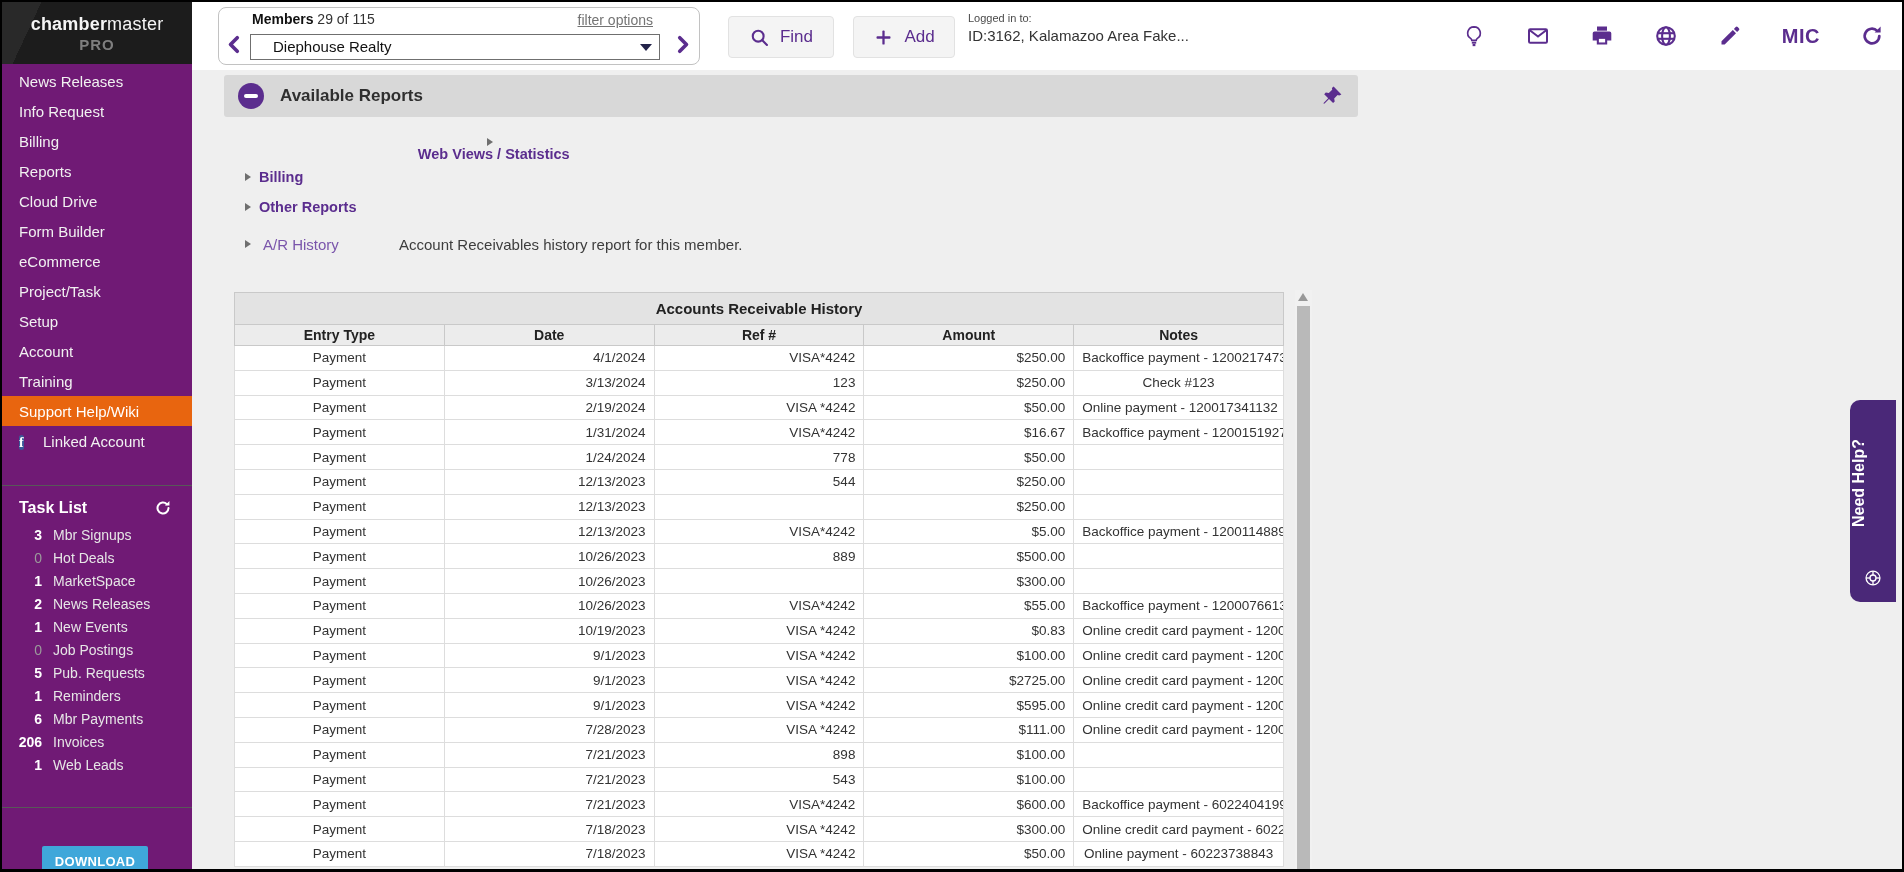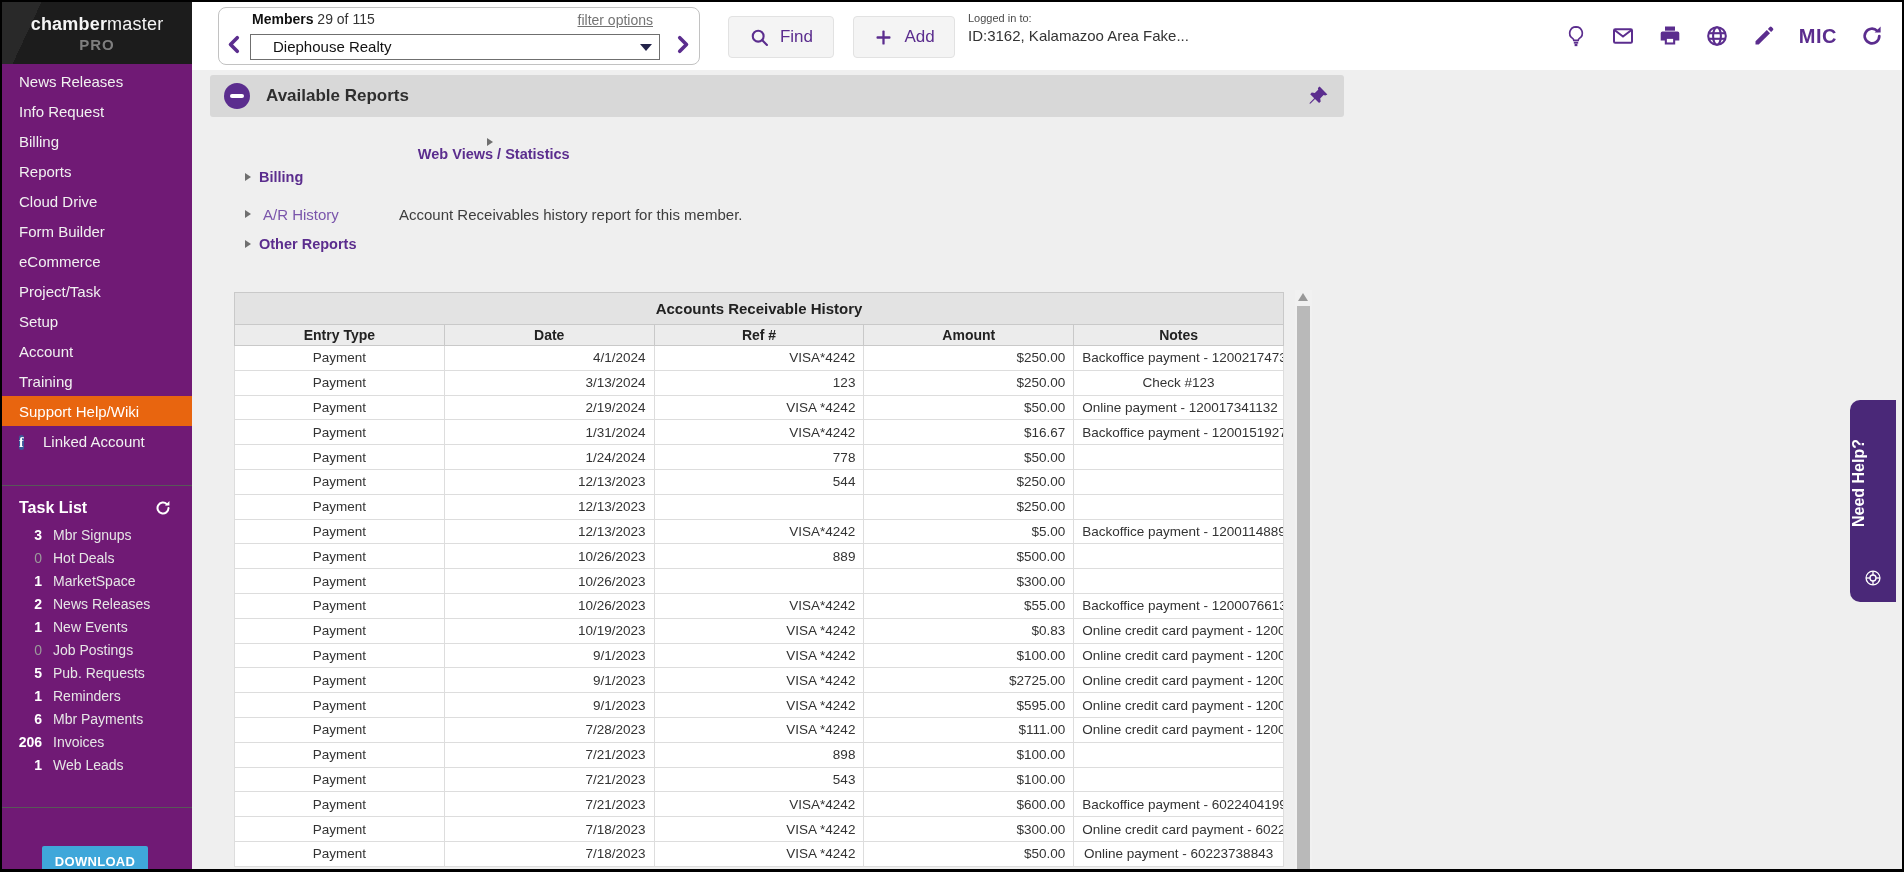--- a/index.html
+++ b/index.html
@@ -55,27 +55,27 @@
   .btn { position:absolute; top:14px; height:42px; background:#f4f4f4; border:1px solid #e2e2e2;
          border-radius:4px; display:flex; align-items:center; justify-content:center; gap:10px;
          color:#5b2d8e; font-size:17px; cursor:pointer; }
   .btn .ic { width:21px; height:21px; }
   .btn-find { left:536px; width:106px; }
   .btn-add  { left:661px; width:102px; }
   .loggedin { position:absolute; left:776px; top:10px; }
   .loggedin .l1 { font-size:11px; color:#4a4a4a; }
   .loggedin .l2 { font-size:15px; color:#333; margin-top:3px; }
   .top-icons { position:absolute; right:18px; top:0; height:68px; display:flex; align-items:center;
-               gap:23px; color:#5b2d8e; }
+               gap:40px; color:#5b2d8e; }
   .top-icons .ic { width:24px; height:24px; cursor:pointer; }
   .mic { font-size:20px; font-weight:700; letter-spacing:0.5px; cursor:pointer; }
 
   
   .content { position:absolute; left:190px; top:68px; right:0; bottom:0; background:#efefef; }
-  .reports-bar { position:absolute; left:18px; top:5px; width:1134px; height:42px; background:#d8d8d8;
+  .reports-bar { position:absolute; left:32px; top:5px; width:1134px; height:42px; background:#d8d8d8;
                  border-radius:3px; display:flex; align-items:center; }
   .minus-circle { width:26px; height:26px; border-radius:50%; background:#5b2d8e; margin-left:14px;
                   position:relative; cursor:pointer; flex:none; }
   .minus-circle::after { content:""; position:absolute; left:6px; top:11px; width:14px; height:4px;
                          background:#fff; border-radius:2px; }
   .reports-title { font-size:17px; font-weight:700; color:#2f2f2f; margin-left:16px; }
   .pin { position:absolute; right:14px; top:9px; width:24px; height:24px; color:#5b2d8e; cursor:pointer; }
   .report-links { position:absolute; left:53px; top:68px; }
   .report-row { display:flex; align-items:center; height:16px; position:relative; }
   .rr1 { margin-top:0;flex-direction:column; } .rr2 { margin-top:15px; } .rr3 { margin-top:21px; } .rr4 { margin-top:14px; }
@@ -333,28 +333,28 @@
 
     <div class="report-links" id="report-links">
         <div class="report-row rr1">
           <span class="tri"></span>
           <span class="report-link">Web Views / Statistics</span>
         </div>
         <div class="report-row rr2">
           <span class="tri"></span>
           <span class="report-link">Billing</span>
         </div>
+        <div class="report-row rr4">
+          <span class="tri"></span>
+          <span class="report-link">Other Reports</span>
+        </div>
         <div class="report-row rr3">
           <span class="tri"></span>
           <span class="report-link plain">A/R History</span>
           <span class="report-desc">Account Receivables history report for this member.</span>
-        </div>
-        <div class="report-row rr4">
-          <span class="tri"></span>
-          <span class="report-link">Other Reports</span>
         </div>
       </div>
 
     <table class="ar-table">
       <thead>
         <tr class="title-row">
           <td colspan="5">Accounts Receivable History</td>
         </tr>
         <tr id="table-head-row">
             <th style="width: 135px;">Entry Type</th>

